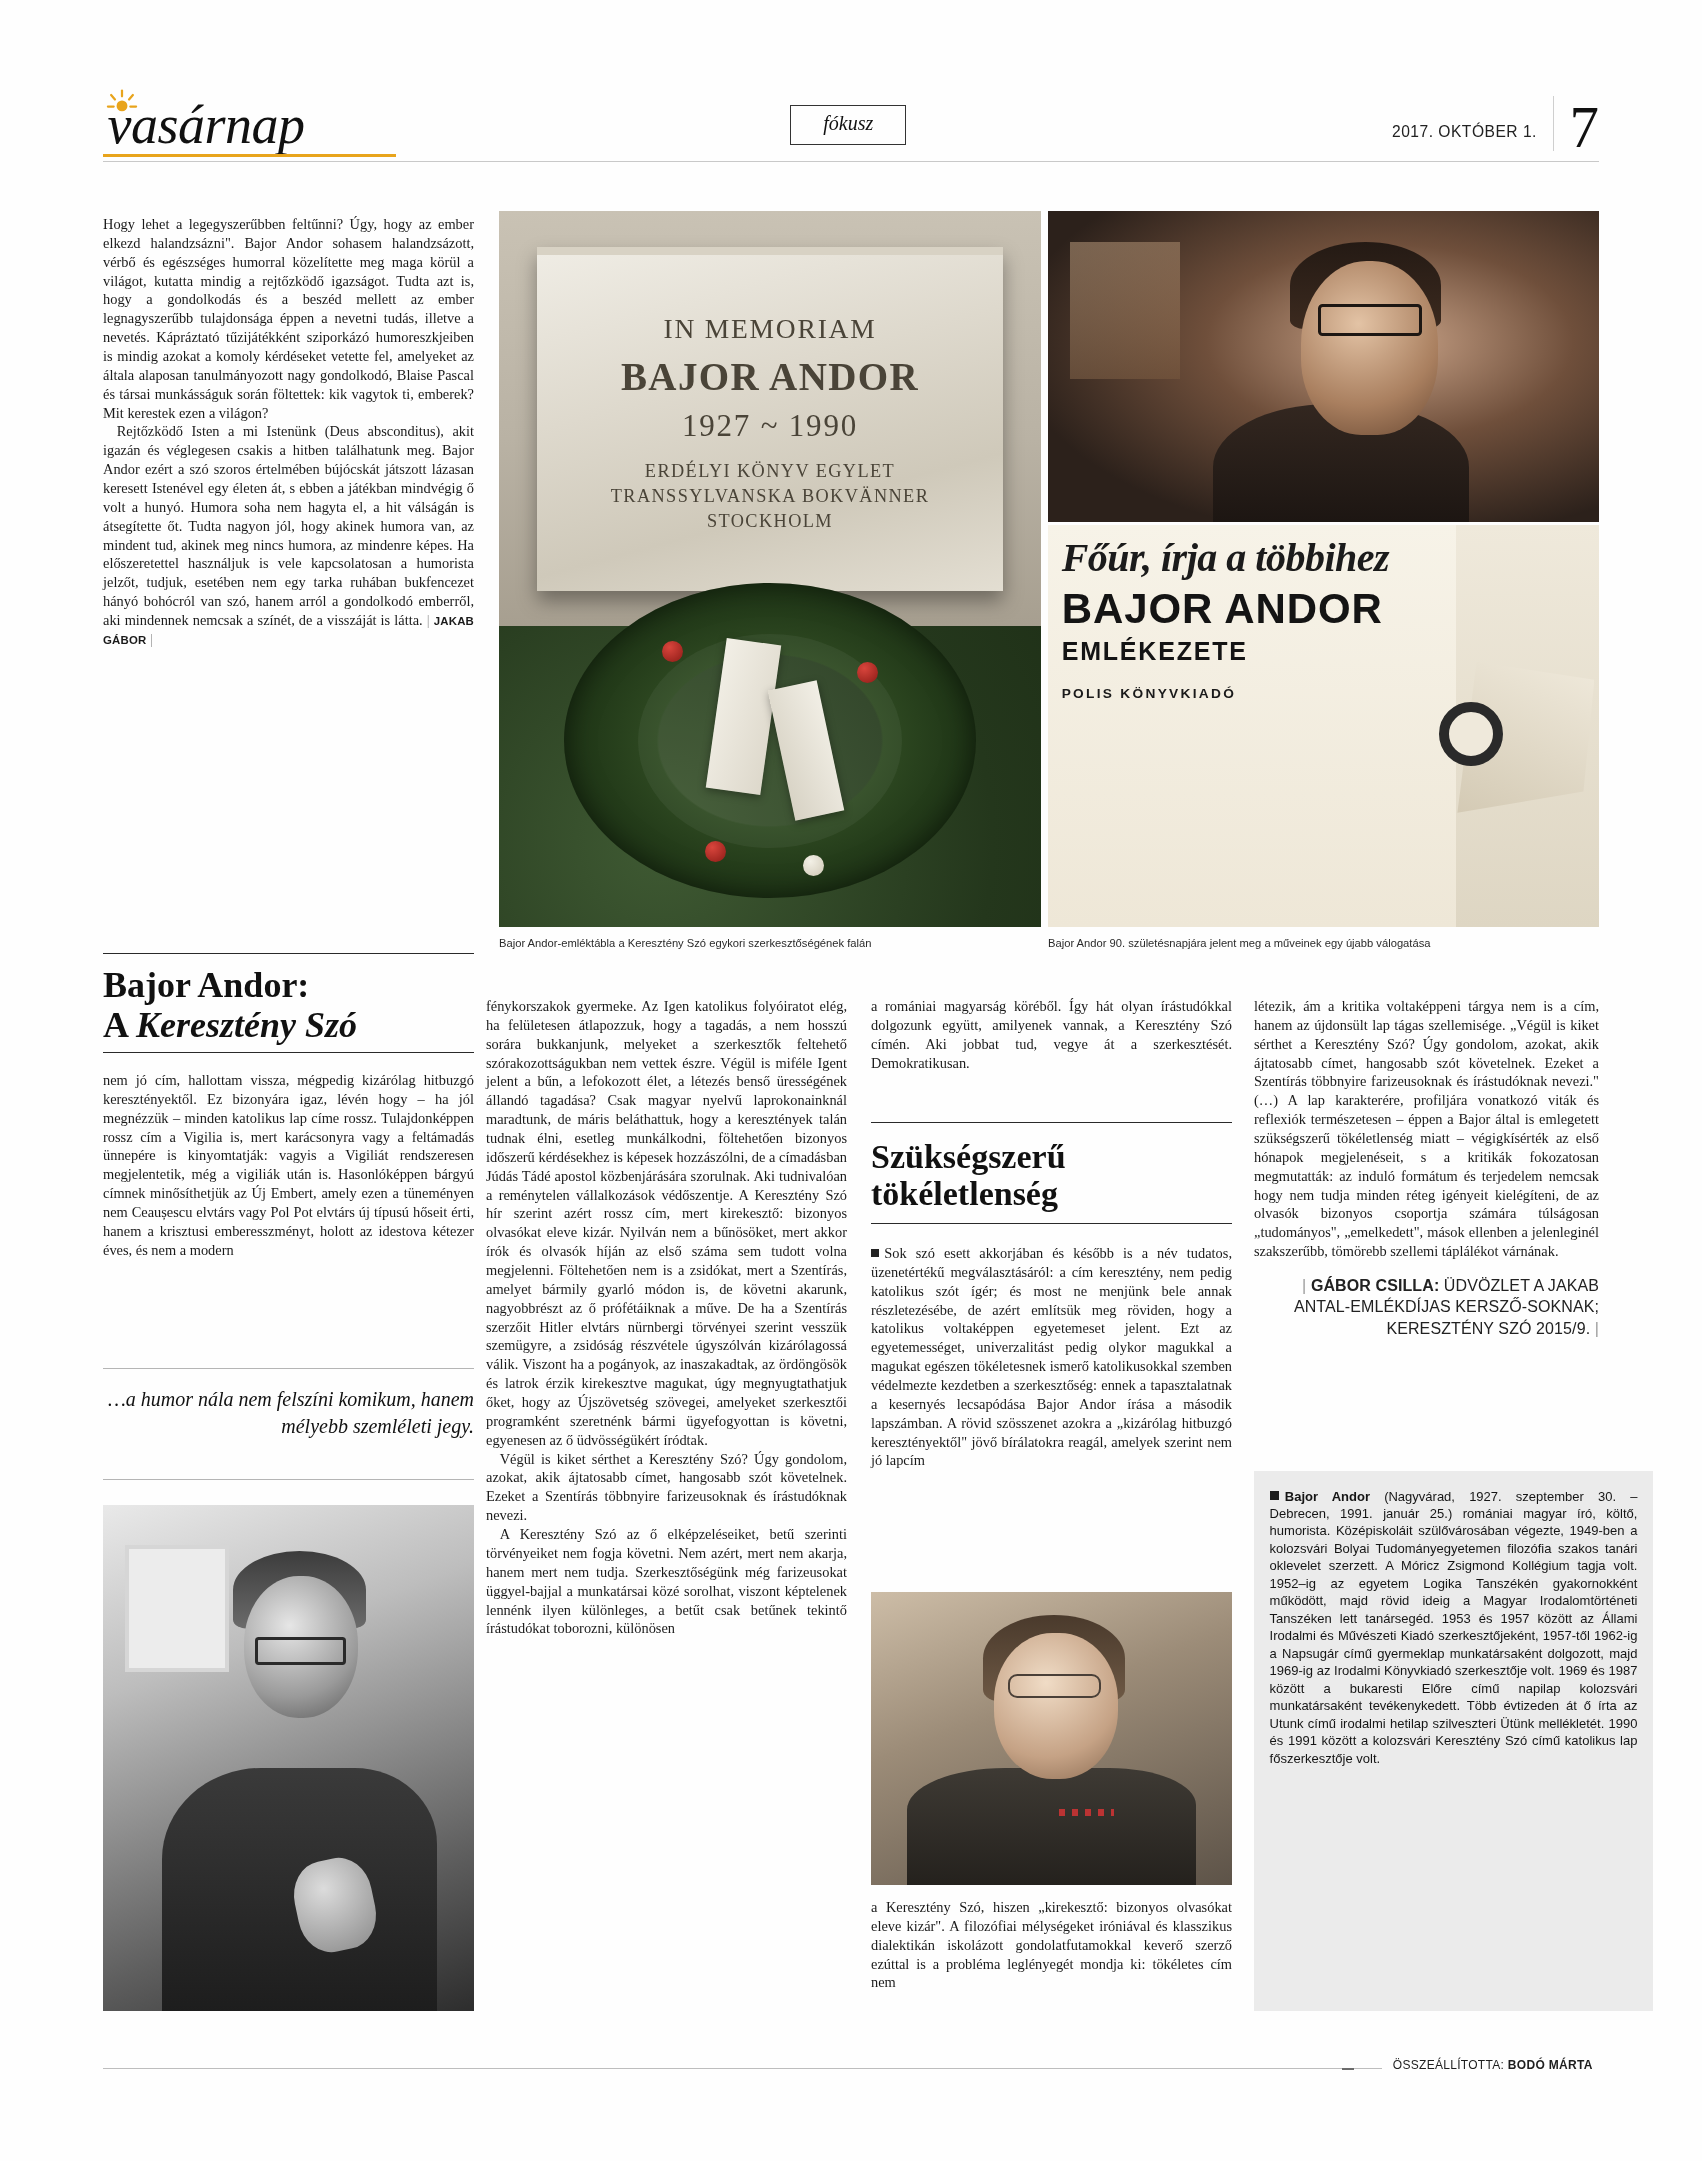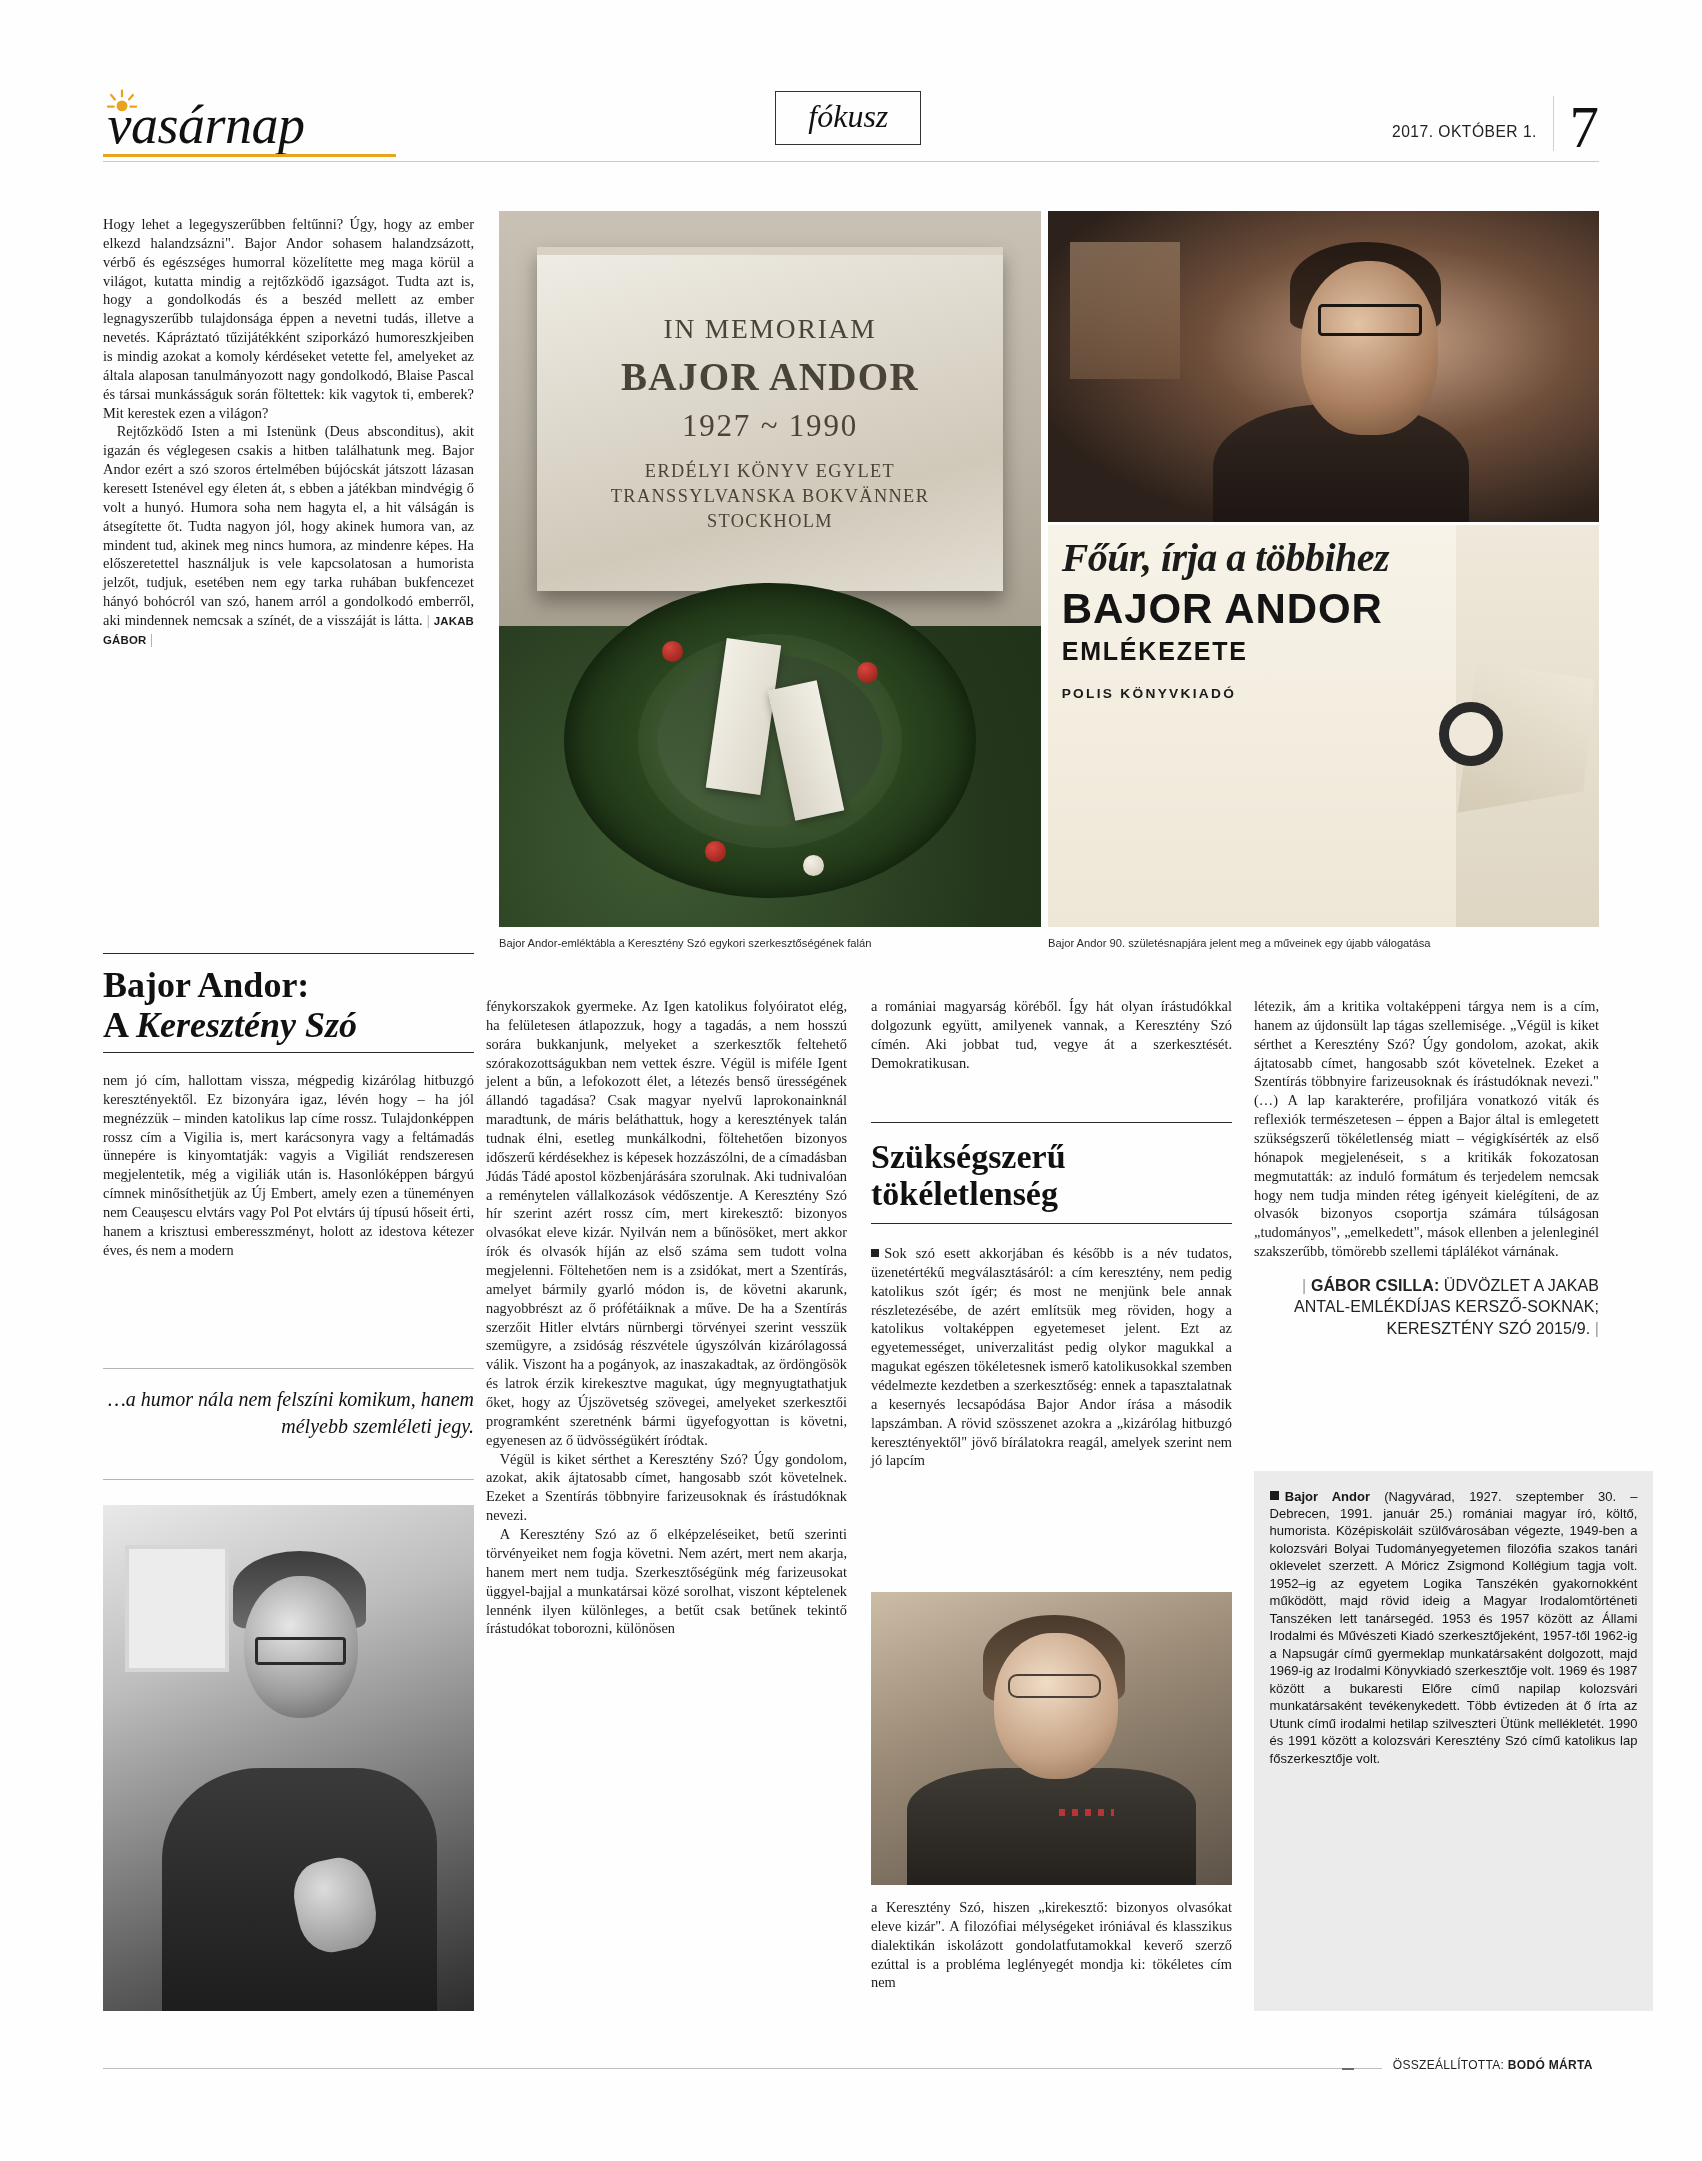--- a/index.html
+++ b/index.html
@@ -39,21 +39,21 @@
     position: absolute; left: 2.7px; top: -12px; width: 32px; height: 32px;
   }
   .logo-underline {
     position:absolute; left: 0; bottom: -5.5px; width: 293px; height: 2.3px;
     background: #e8a41c;
   }
   .fokusz-box {
     border: 0.9px solid #333;
     padding: 6.4px 32px 8.2px 32px;
     font-style: italic;
-    font-size: 32px;
+    font-size: 20px;
     color: #111;
     margin-bottom: 6.4px;
   }
   .date-page { display: flex; align-items: flex-end; gap: 15.6px; }
   .issue-date {
     font-family: "Liberation Sans", sans-serif;
     font-size: 15.6px;
     letter-spacing: 0.5px;
     color: #222;
     padding-bottom: 10px;

